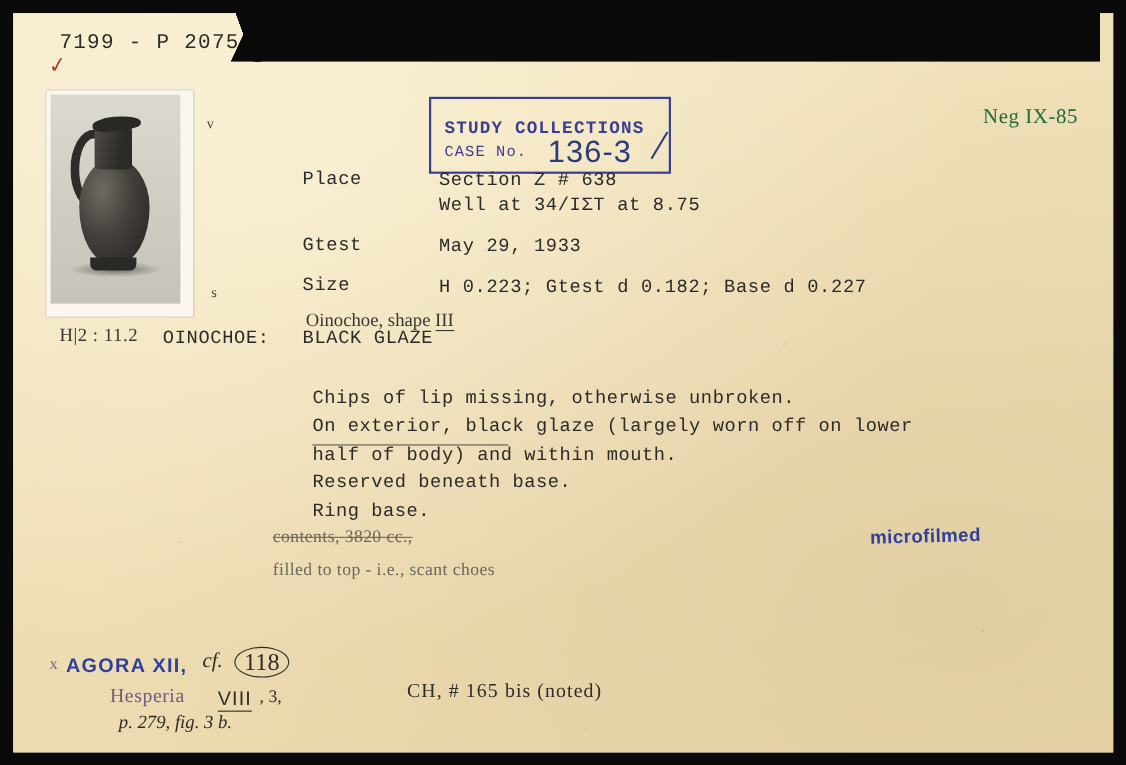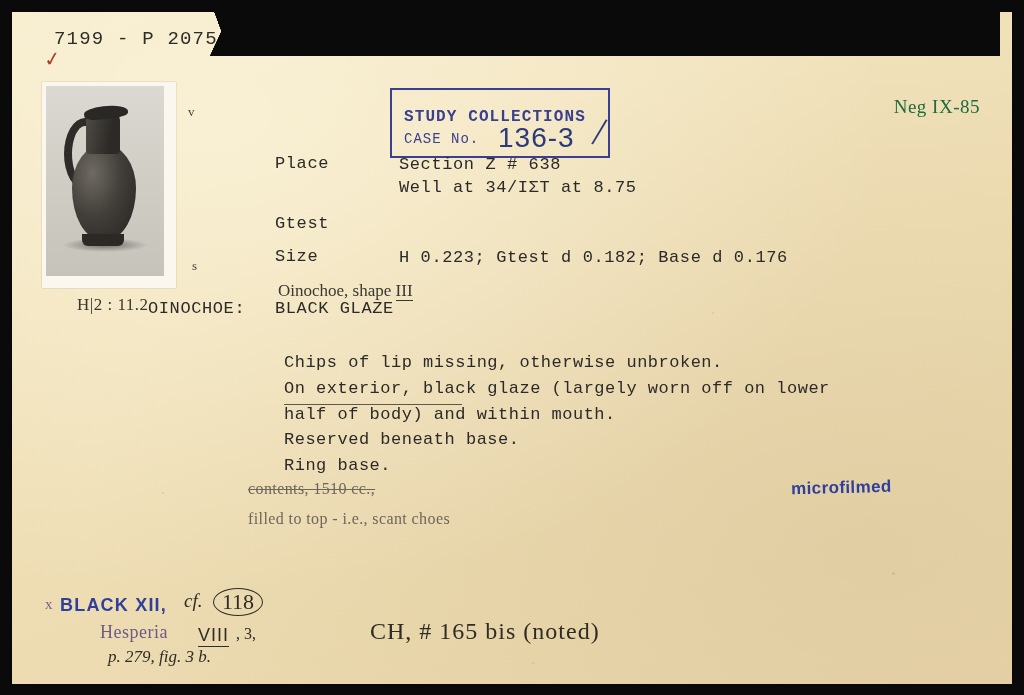--- a/index.html
+++ b/index.html
@@ -165,21 +165,20 @@
   #mark-s { left: 180px; top: 246px; }
 
   #height-note {
     position: absolute;
     left: 42px;
     top: 283px;
     font-family: "Liberation Serif", serif;
     font-size: 17px;
     color: #3a3730;
     letter-spacing: 0.5px;
-    margin-left: 23px;
   }
 
   
   #stamp {
     position: absolute;
     left: 378px;
     top: 76px;
     width: 220px;
     height: 70px;
     border: 2px solid #3a3f8f;
@@ -412,21 +411,21 @@
     font-family: "Liberation Serif", serif;
     font-style: italic;
     font-size: 17px;
     color: #2f2c26;
   }
   #ch-note {
     position: absolute;
     left: 358px;
     top: 606px;
     font-family: "Liberation Serif", serif;
-    font-size: 24px;
+    font-size: 18px;
     color: #2f2c26;
     letter-spacing: 1px;
   }
 
   
   .speck {
     position: absolute;
     background: rgba(140,120,85,0.20);
     border-radius: 50%;
   }
@@ -465,52 +464,53 @@
     <div id="neg">Neg IX-85</div>
 
     <div id="fields">
       <div class="frow">
         <div class="flabel">Place</div>
         <div class="fvalue">Section Z # 638
 Well at 34/IΣT at 8.75</div>
       </div>
       <div class="frow" style="margin-top:6px;">
         <div class="flabel">Gtest</div>
+        <div class="fvalue">May 29, 1933</div>
       </div>
       <div class="frow" style="margin-top:6px;">
         <div class="flabel">Size</div>
-        <div class="fvalue">H 0.223;  Gtest d 0.182;  Base d 0.176</div>
+        <div class="fvalue">H 0.223;  Gtest d 0.182;  Base d 0.227</div>
       </div>
     </div>
 
     <div id="shape-note">
       <span>Oinochoe, shape </span><span class="ul">III</span>
     </div>
 
     <div id="description">Chips of lip missing, otherwise unbroken.
 On exterior, black glaze (largely worn off on lower
 half of body) and within mouth.
 Reserved beneath base.
 Ring base.</div>
 
     <div id="objname-row">
       <div id="objname-label">OINOCHOE:</div>
       <div id="objname-value">BLACK GLAZE</div>
     </div>
     <div class="strike-over"></div>
 
     <div id="contents-note">
-      <div class="strike">contents, 1510 cc.,</div>
+      <div class="strike">contents, 3820 cc.,</div>
       <div>filled to top - i.e., scant choes</div>
     </div>
 
     <div id="microfilmed">microfilmed</div>
 
     <div id="ref-x">x</div>
-    <div id="agora">BLACK XII,</div>
+    <div id="agora">AGORA XII,</div>
     <div id="agora-cf">cf.</div>
     <div id="agora-num">118</div>
     <div id="hesperia">Hesperia</div>
     <div id="hesperia-vol">VIII</div>
     <div id="hesperia-iss">, 3,</div>
     <div id="hesperia-page">p. 279, fig. 3 b.</div>
     <div id="ch-note">CH, # 165 bis (noted)</div>
 
     <div class="speck" style="left:300px;top:40px;width:3px;height:3px;"></div>
     <div class="speck" style="left:700px;top:300px;width:2px;height:2px;"></div>

